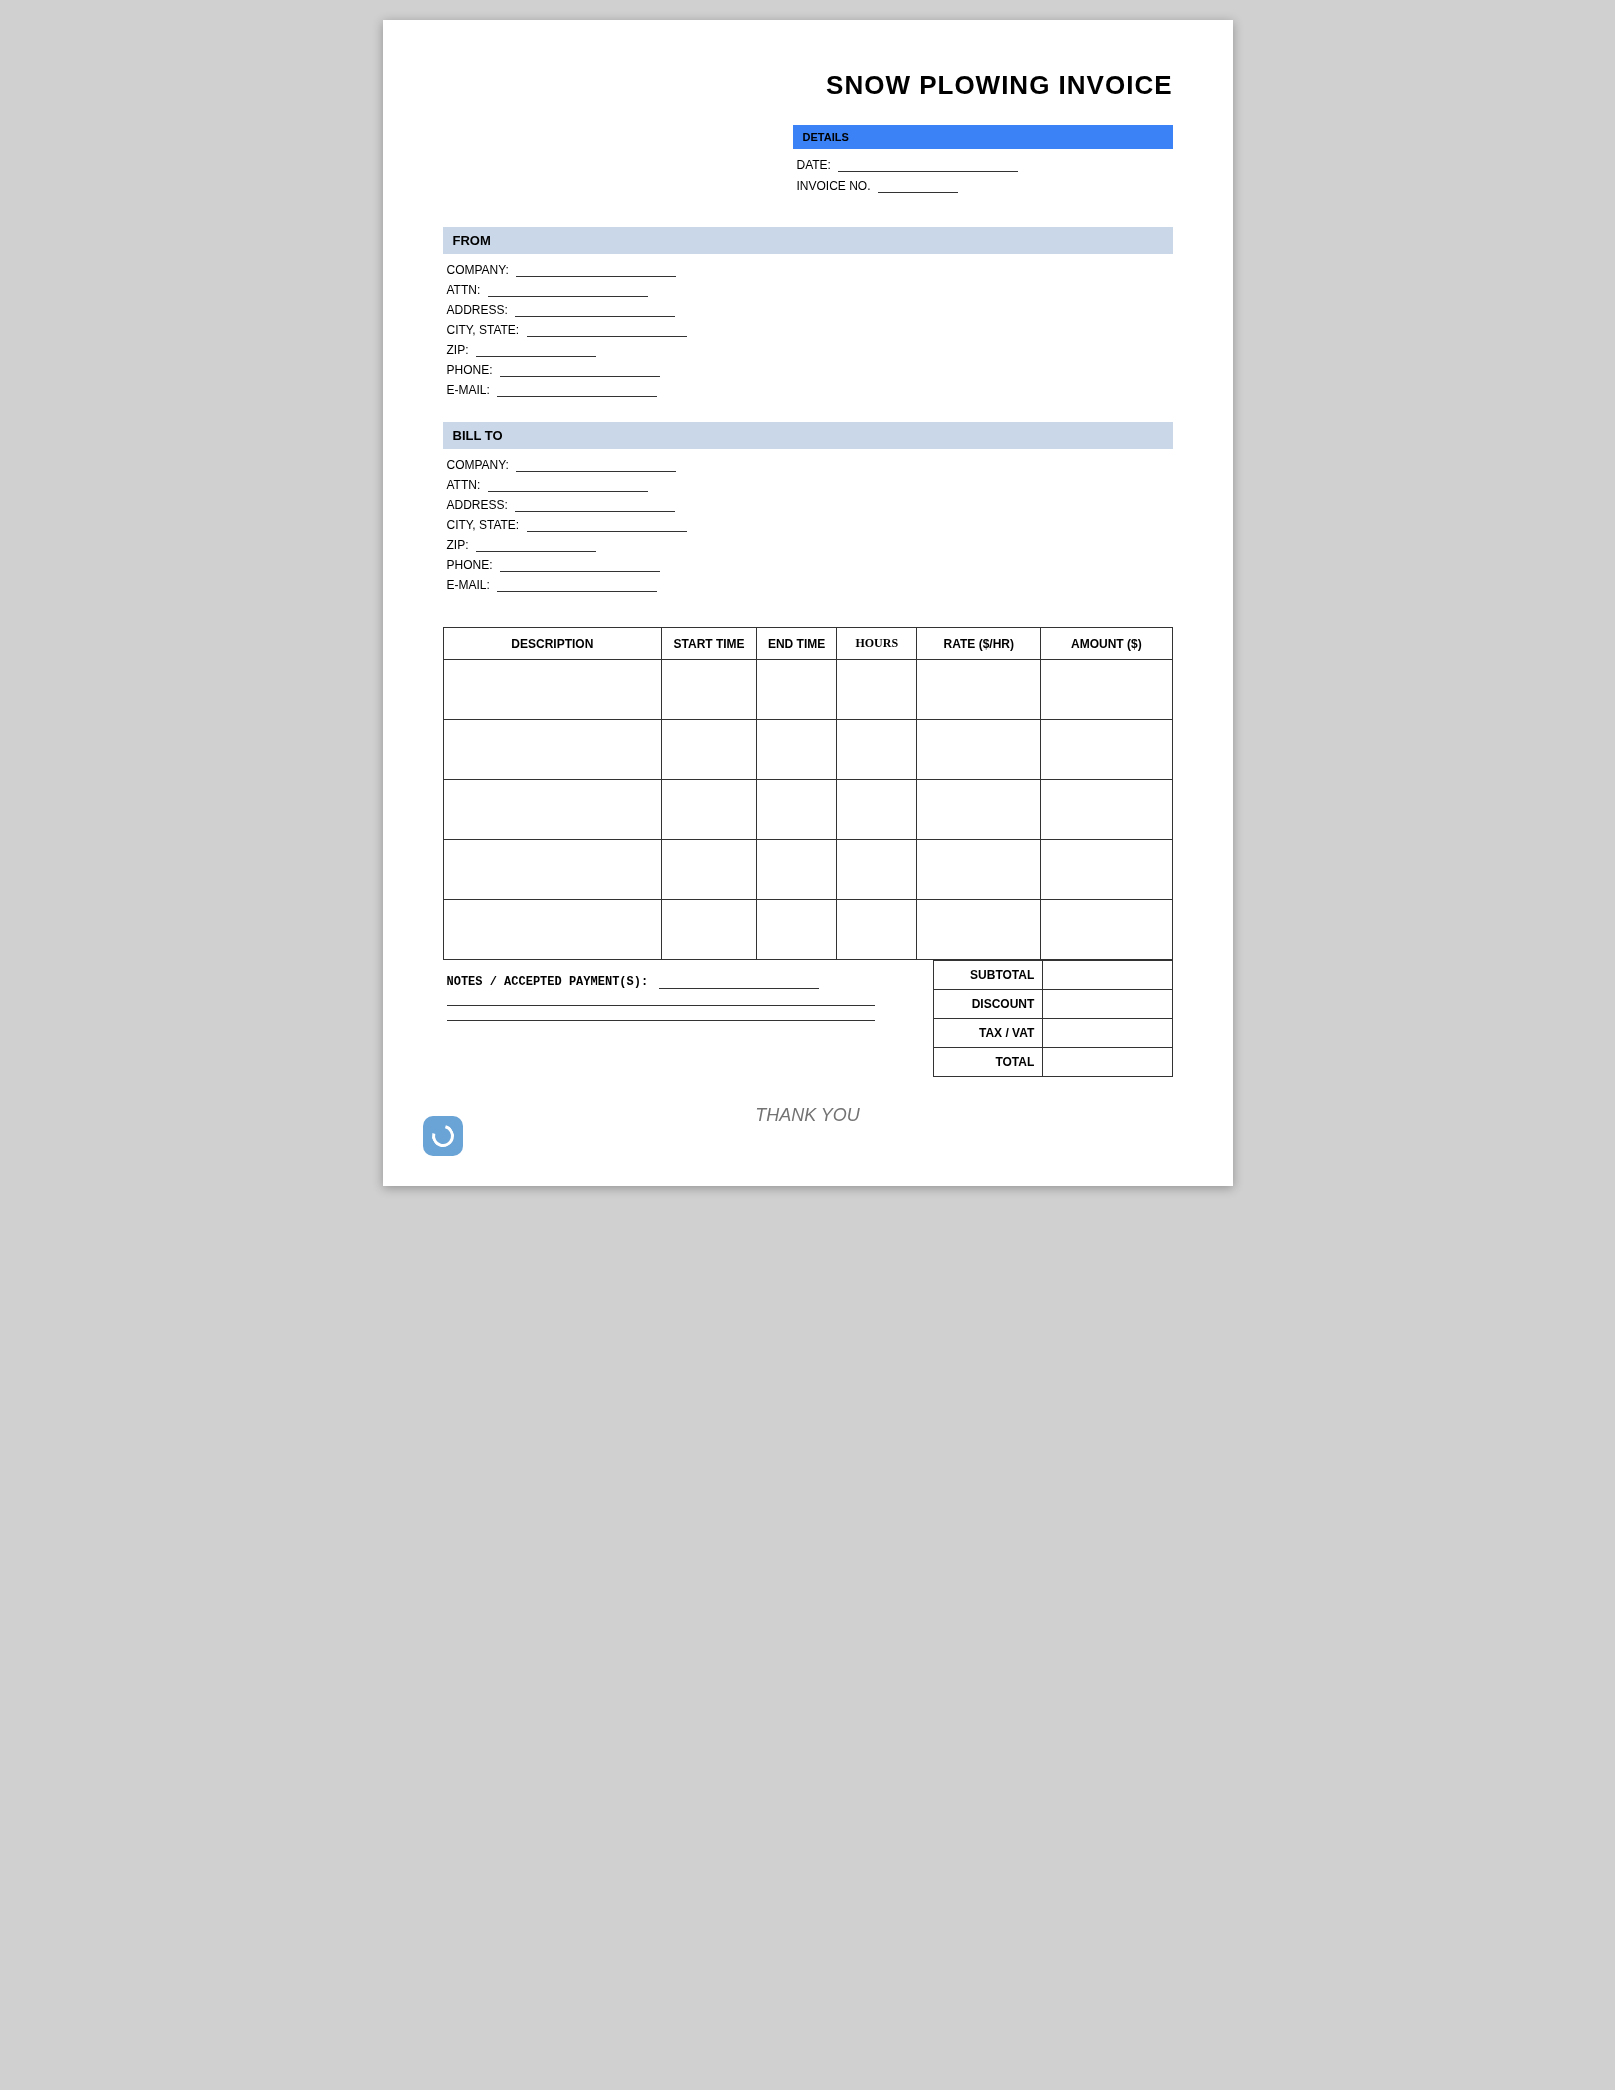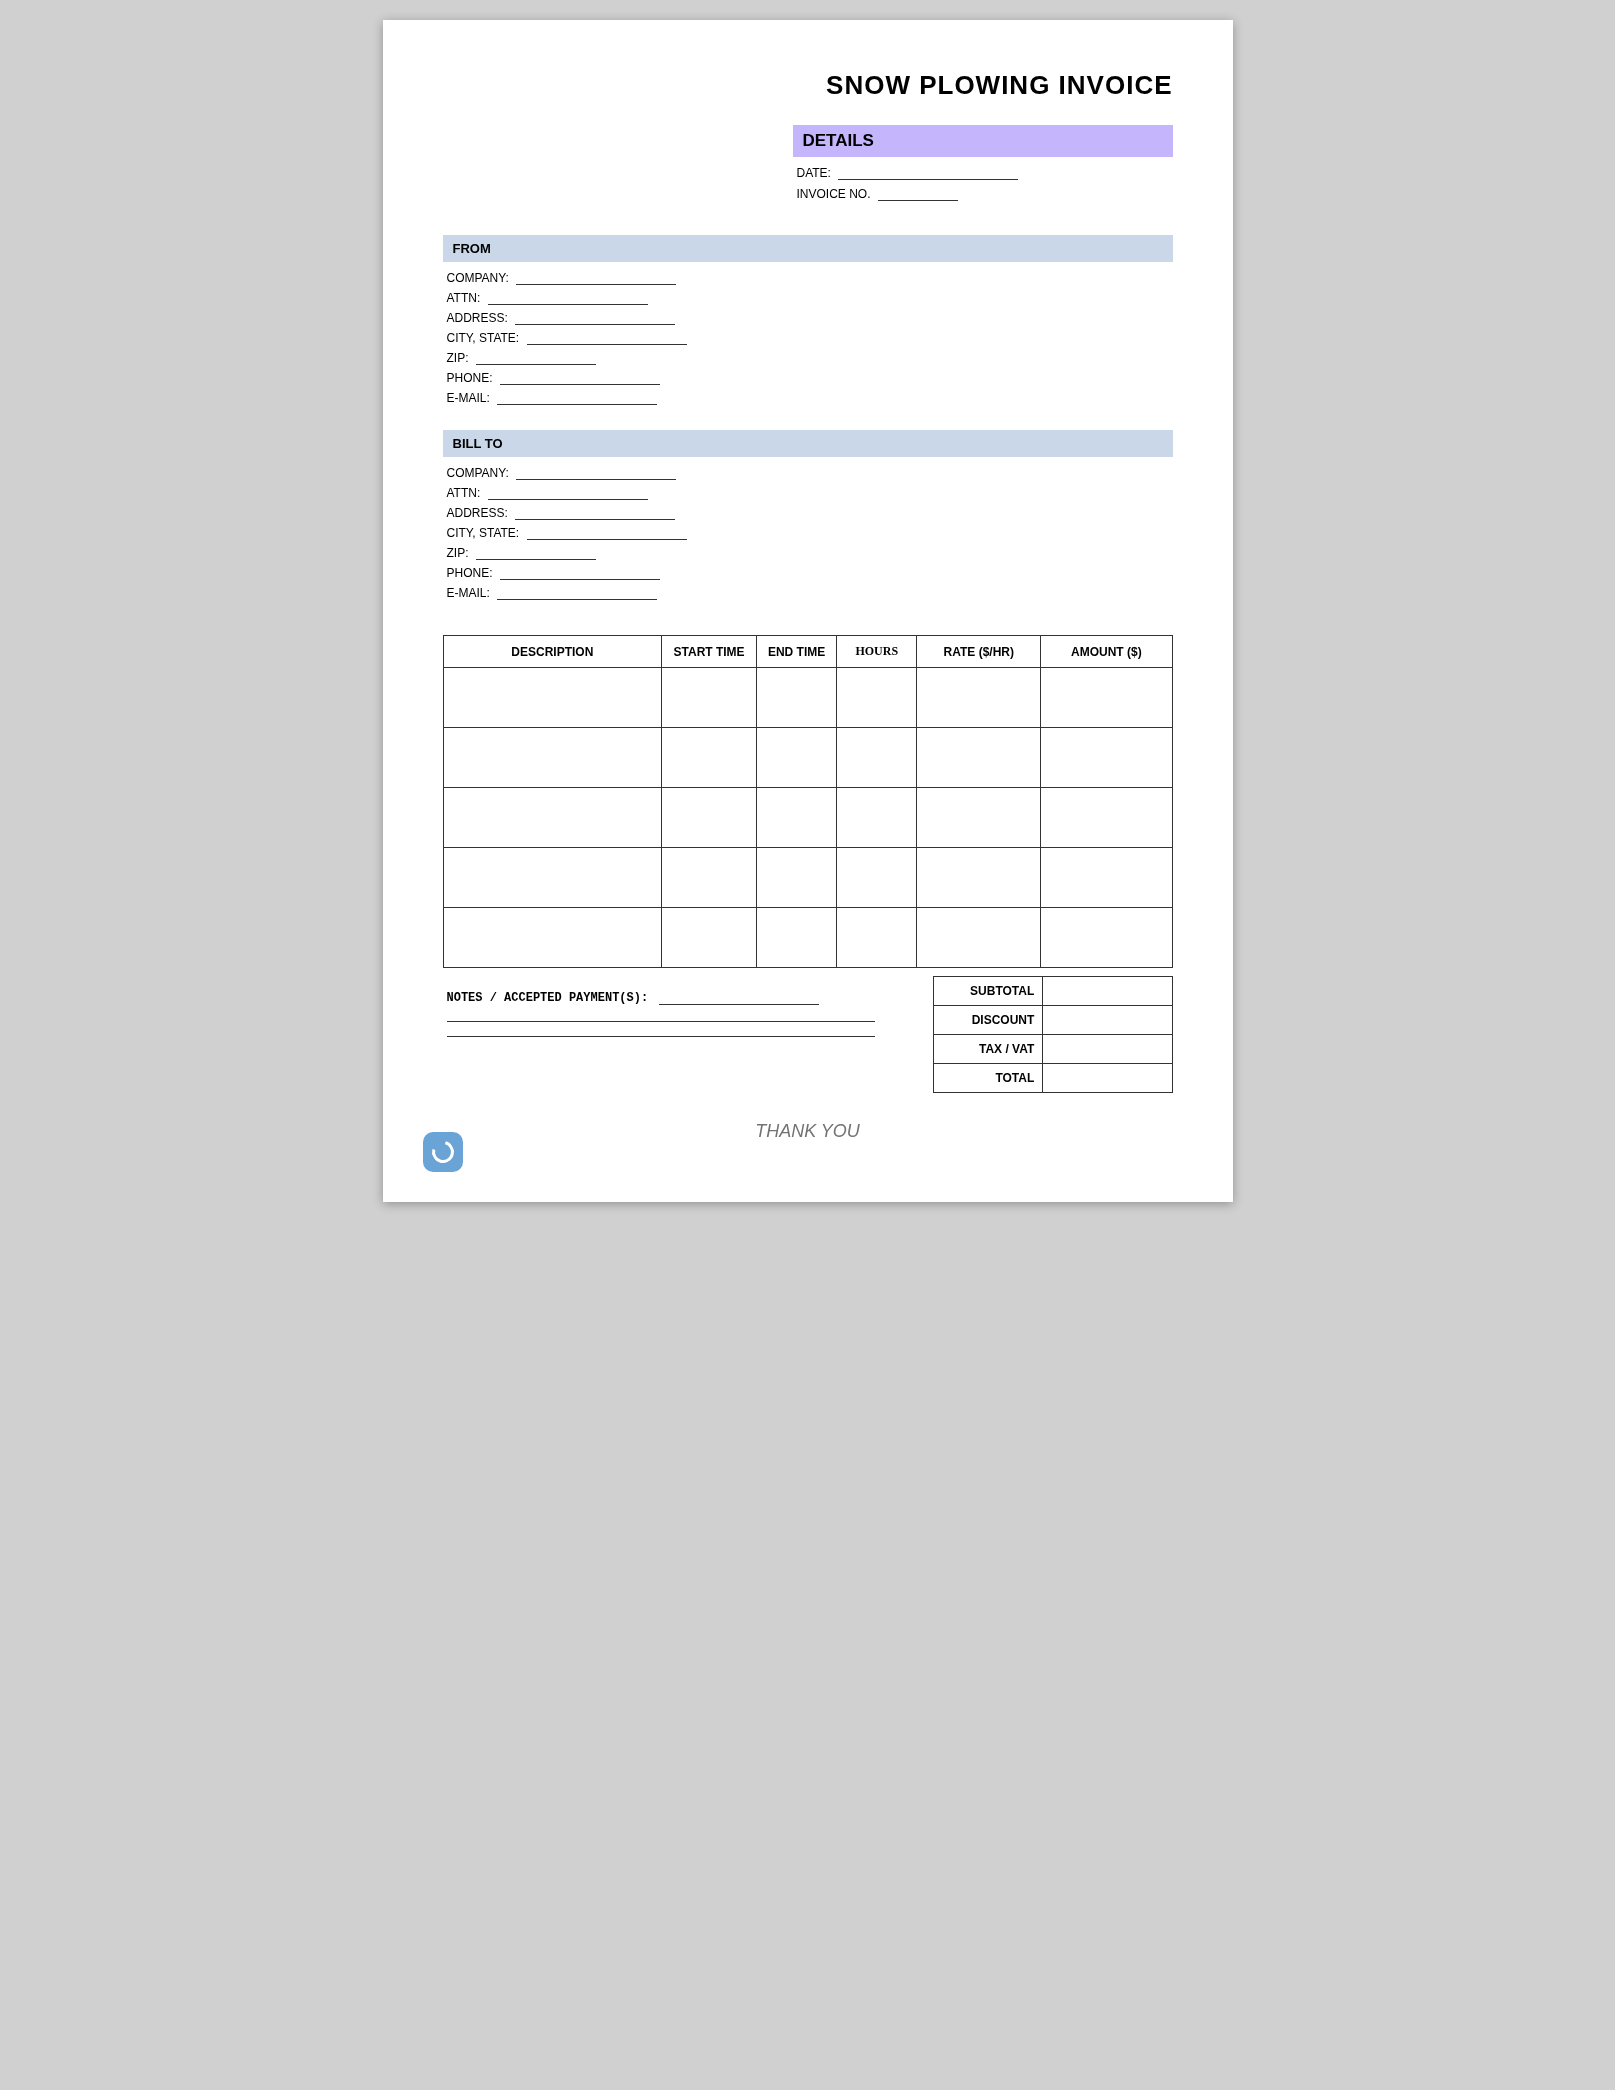--- a/index.html
+++ b/index.html
@@ -31,24 +31,24 @@
     
     .details-section {
       display: flex;
       justify-content: flex-end;
       margin-bottom: 28px;
     }
     .details-box {
       width: 380px;
     }
     .details-header {
-      background: #c4b5fd;
+      background: #3b82f6;
       padding: 6px 10px;
       font-weight: bold;
-      font-size: 17px;
+      font-size: 11px;
       margin-bottom: 8px;
     }
     .details-field {
       font-size: 12px;
       margin-bottom: 6px;
       padding-left: 4px;
     }
     .details-field .underline {
       display: inline-block;
       border-bottom: 1px solid #333;
@@ -96,21 +96,21 @@
       display: inline-block;
       border-bottom: 1px solid #333;
       min-width: 120px;
       margin-left: 4px;
       vertical-align: bottom;
     }
     
     .invoice-table {
       width: 100%;
       border-collapse: collapse;
-      margin-bottom: 8px;
+      margin-bottom: 0;
     }
     .invoice-table th {
       border: 1.5px solid #333;
       padding: 8px 6px;
       font-size: 12px;
       font-weight: bold;
       text-align: center;
       background: #fff;
     }
     .invoice-table td {

